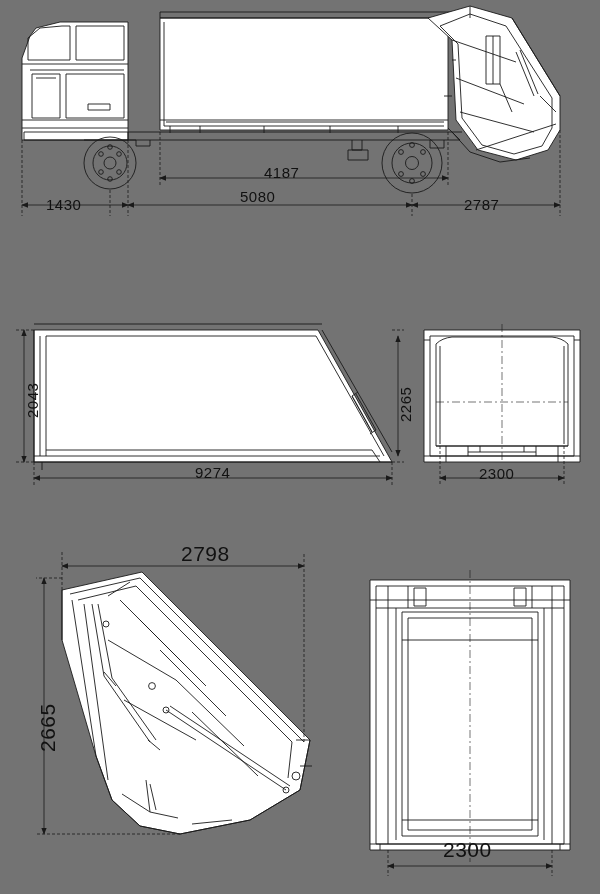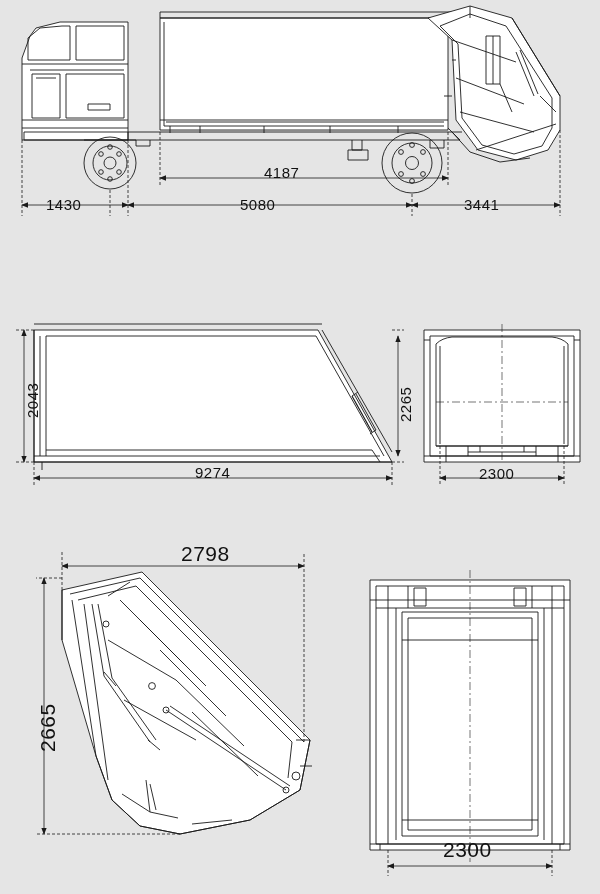--- a/index.html
+++ b/index.html
@@ -11,21 +11,21 @@
     width: 600px;
     height: 894px;
     font-family: "Liberation Sans", sans-serif;
     color: #1a1a1a;
     overflow: hidden;
   }
   #sheet {
     position: relative;
     width: 600px;
     height: 894px;
-    background: #e5e5e5;
+    background: #737373;
   }
   svg.drawing {
     position: absolute;
     left: 0;
     top: 0;
     width: 600px;
     height: 894px;
   }
   .dim-label {
     position: absolute;
@@ -274,23 +274,23 @@
       <path d="M388,850 L388,876" stroke-dasharray="3 2"></path>
       <path d="M552,850 L552,876" stroke-dasharray="3 2"></path>
       <line x1="388" y1="866" x2="552" y2="866" marker-start="url(#arrB)" marker-end="url(#arrA)"></line>
     </g>
   </svg>
 
   <div class="dim-label dim-md" style="left:264px; top:164px;">4187</div>
 
   <div class="dim-label dim-md" style="left:46px; top:196px;">1430</div>
 
-  <div class="dim-label dim-md" style="left:240px; top:196px;">5080</div>
-
-  <div class="dim-label dim-md" style="left:464px; top:196px;">3441</div>
+  <div class="dim-label dim-md" style="left:240px; top:188px;">5080</div>
+
+  <div class="dim-label dim-md" style="left:464px; top:196px;">2787</div>
 
   <div class="dim-label dim-md rot90" style="left:24px; top:418px;">2043</div>
 
   <div class="dim-label dim-md" style="left:195px; top:464px;">9274</div>
 
   <div class="dim-label dim-md rot90" style="left:397px; top:422px;">2265</div>
 
   <div class="dim-label dim-md" style="left:479px; top:465px;">2300</div>
 
   <div class="dim-label dim-lg" style="left:157px; top:542px;margin-left:24px;">2798</div>

